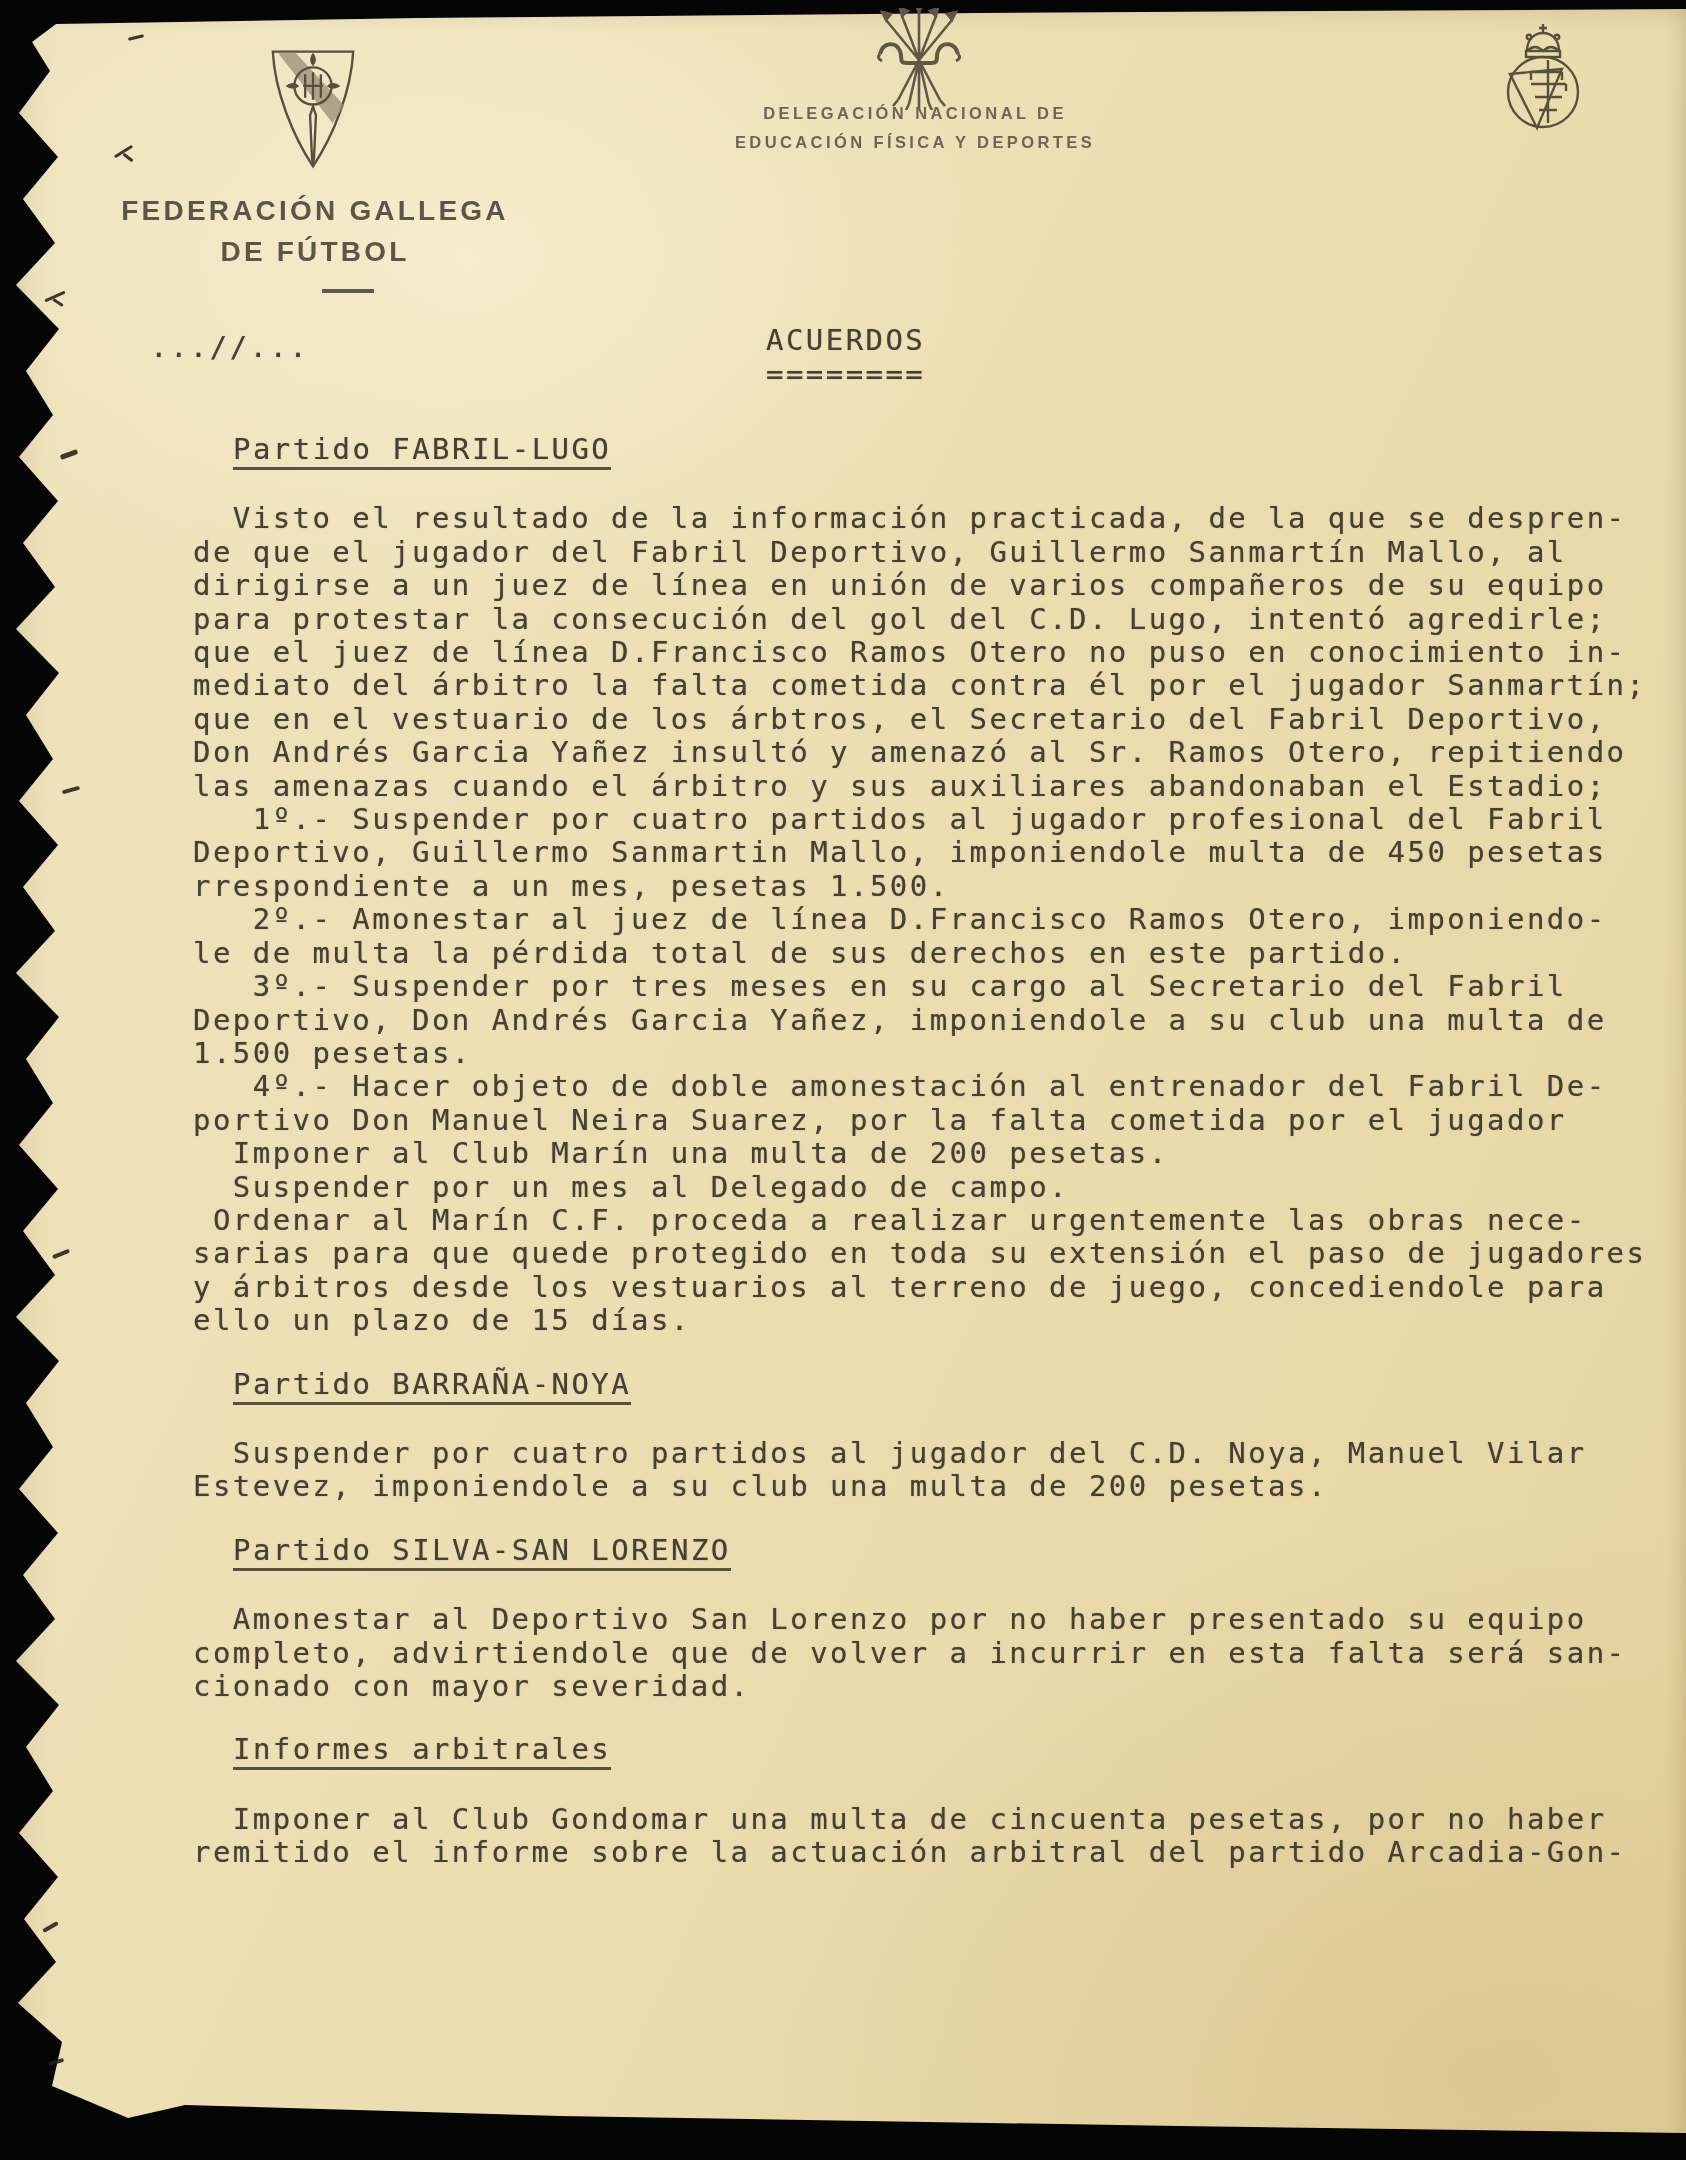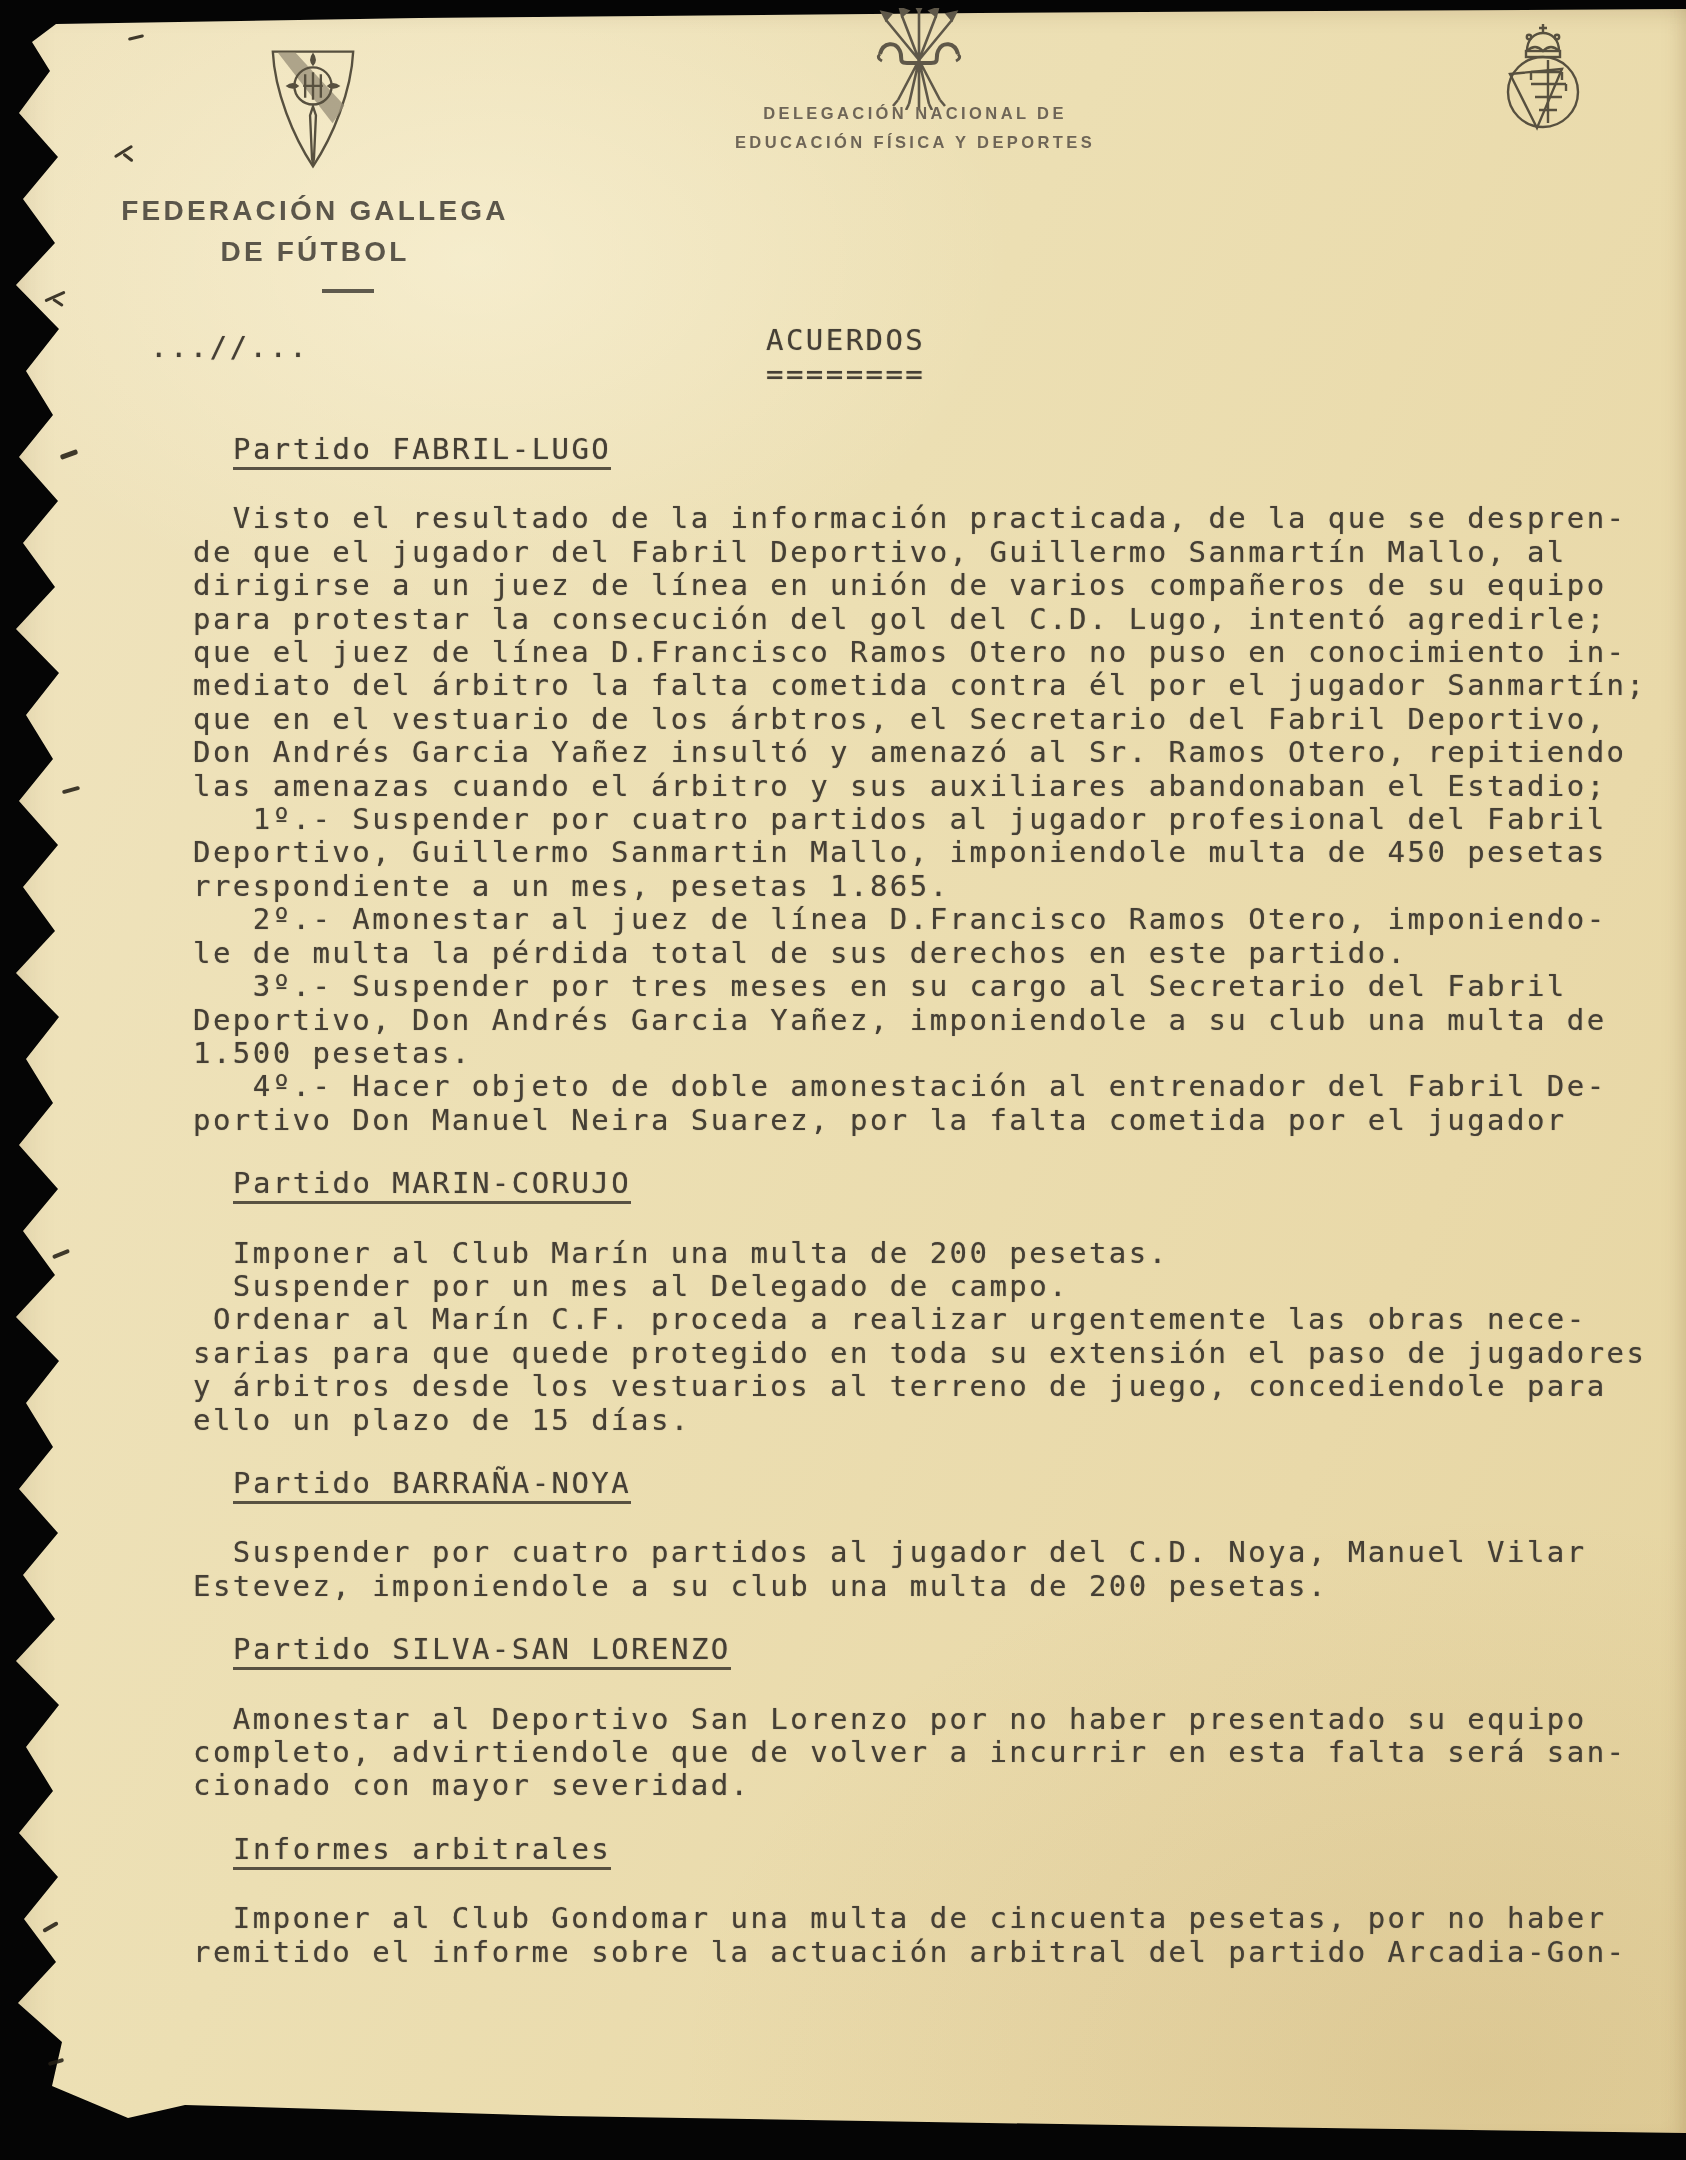--- a/index.html
+++ b/index.html
@@ -124,31 +124,30 @@
         <div class="line">de que el jugador del Fabril Deportivo, Guillermo Sanmartín Mallo, al</div>
         <div class="line">dirigirse a un juez de línea en unión de varios compañeros de su equipo</div>
         <div class="line">para protestar la consecución del gol del C.D. Lugo, intentó agredirle;</div>
         <div class="line">que el juez de línea D.Francisco Ramos Otero no puso en conocimiento in-</div>
         <div class="line">mediato del árbitro la falta cometida contra él por el jugador Sanmartín;</div>
         <div class="line">que en el vestuario de los árbtros, el Secretario del Fabril Deportivo,</div>
         <div class="line">Don Andrés Garcia Yañez insultó y amenazó al Sr. Ramos Otero, repitiendo</div>
         <div class="line">las amenazas cuando el árbitro y sus auxiliares abandonaban el Estadio;</div>
         <div class="line">   1º.- Suspender por cuatro partidos al jugador profesional del Fabril</div>
         <div class="line">Deportivo, Guillermo Sanmartin Mallo, imponiendole multa de 450 pesetas</div>
-        <div class="line">rrespondiente a un mes, pesetas 1.865.</div>
+        <div class="line">rrespondiente a un mes, pesetas 1.500.</div>
         <div class="line">   2º.- Amonestar al juez de línea D.Francisco Ramos Otero, imponiendo-</div>
         <div class="line">le de multa la pérdida total de sus derechos en este partido.</div>
         <div class="line">   3º.- Suspender por tres meses en su cargo al Secretario del Fabril</div>
         <div class="line">Deportivo, Don Andrés Garcia Yañez, imponiendole a su club una multa de</div>
         <div class="line">1.500 pesetas.</div>
         <div class="line">   4º.- Hacer objeto de doble amonestación al entrenador del Fabril De-</div>
         <div class="line">portivo Don Manuel Neira Suarez, por la falta cometida por el jugador</div>
       </div>
       <div class="section">
-        <div class="heading"><span class="u">Partido MARIN-CORUJO</span></div>
         <div class="line">  Imponer al Club Marín una multa de 200 pesetas.</div>
         <div class="line">  Suspender por un mes al Delegado de campo.</div>
         <div class="line"> Ordenar al Marín C.F. proceda a realizar urgentemente las obras nece-</div>
         <div class="line">sarias para que quede protegido en toda su extensión el paso de jugadores</div>
         <div class="line">y árbitros desde los vestuarios al terreno de juego, concediendole para</div>
         <div class="line">ello un plazo de 15 días.</div>
       </div>
       <div class="section">
         <div class="heading"><span class="u">Partido BARRAÑA-NOYA</span></div>
         <div class="line">  Suspender por cuatro partidos al jugador del C.D. Noya, Manuel Vilar</div>

